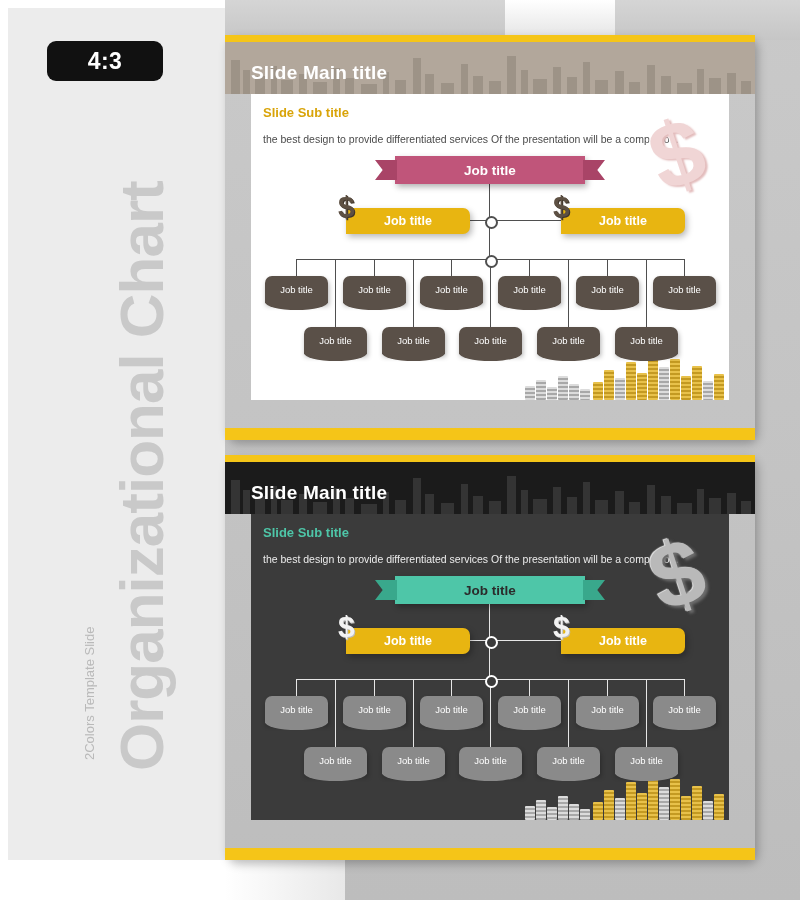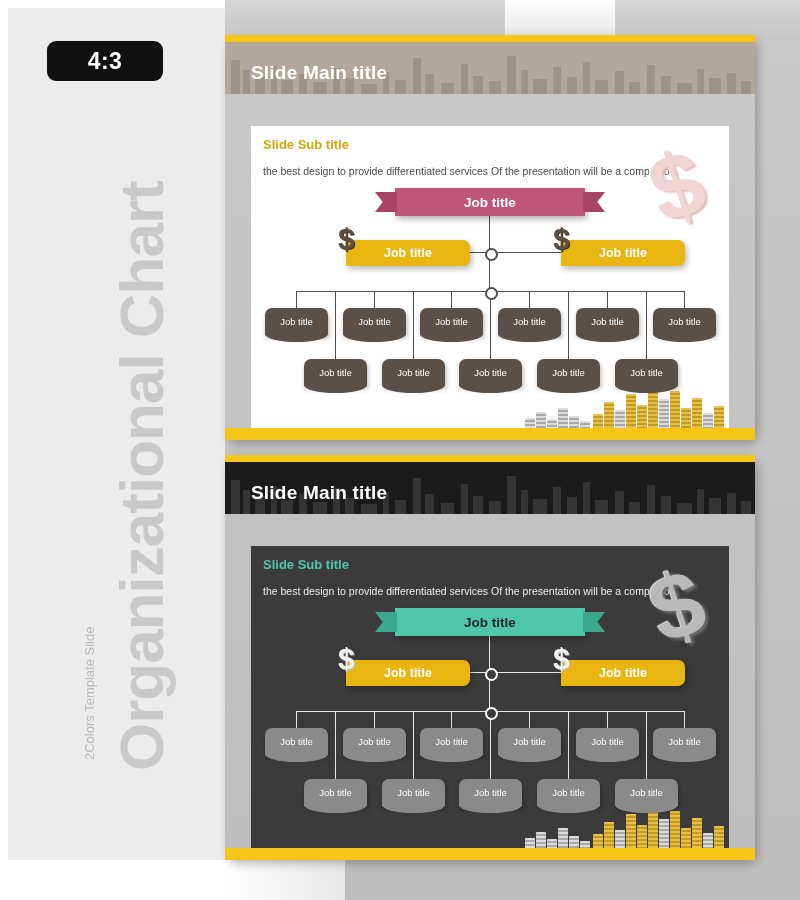--- a/index.html
+++ b/index.html
@@ -51,21 +51,21 @@
   .slide-topbar{position:absolute;left:0;top:0;width:100%;height:7px;background:#f5c518;}
   .slide-bottombar{position:absolute;left:0;bottom:0;width:100%;height:12px;background:#f5c518;}
   .slide-header{position:absolute;left:0;top:7px;width:100%;height:52px;overflow:hidden;}
   #slide-light .slide-header{background:#b2a79b;}
   #slide-dark .slide-header{background:#1b1b1b;}
   .skyline{position:absolute;left:0;bottom:0;width:100%;height:44px;opacity:.55;}
   .slide-title{
     position:absolute;left:26px;top:20px;font-size:19px;font-weight:bold;color:#ffffff;
     letter-spacing:.2px;z-index:3;
   }
-  .slide-body{position:absolute;left:26px;top:59px;width:478px;height:306px;overflow:hidden;margin-top:32px;}
+  .slide-body{position:absolute;left:26px;top:59px;width:478px;height:306px;overflow:hidden;}
   #slide-light .slide-body{background:#ffffff;}
   #slide-dark .slide-body{background:#3b3b3b;}
   .slide-sub{position:absolute;left:12px;top:11px;font-size:13px;font-weight:bold;}
   #slide-light .slide-sub{color:#d9a409;}
   #slide-dark .slide-sub{color:#4ec6a8;}
   .slide-desc{position:absolute;left:12px;top:39px;font-size:10.5px;width:450px;}
   #slide-light .slide-desc{color:#4a4a4a;}
   #slide-dark .slide-desc{color:#ececec;}
 
   

